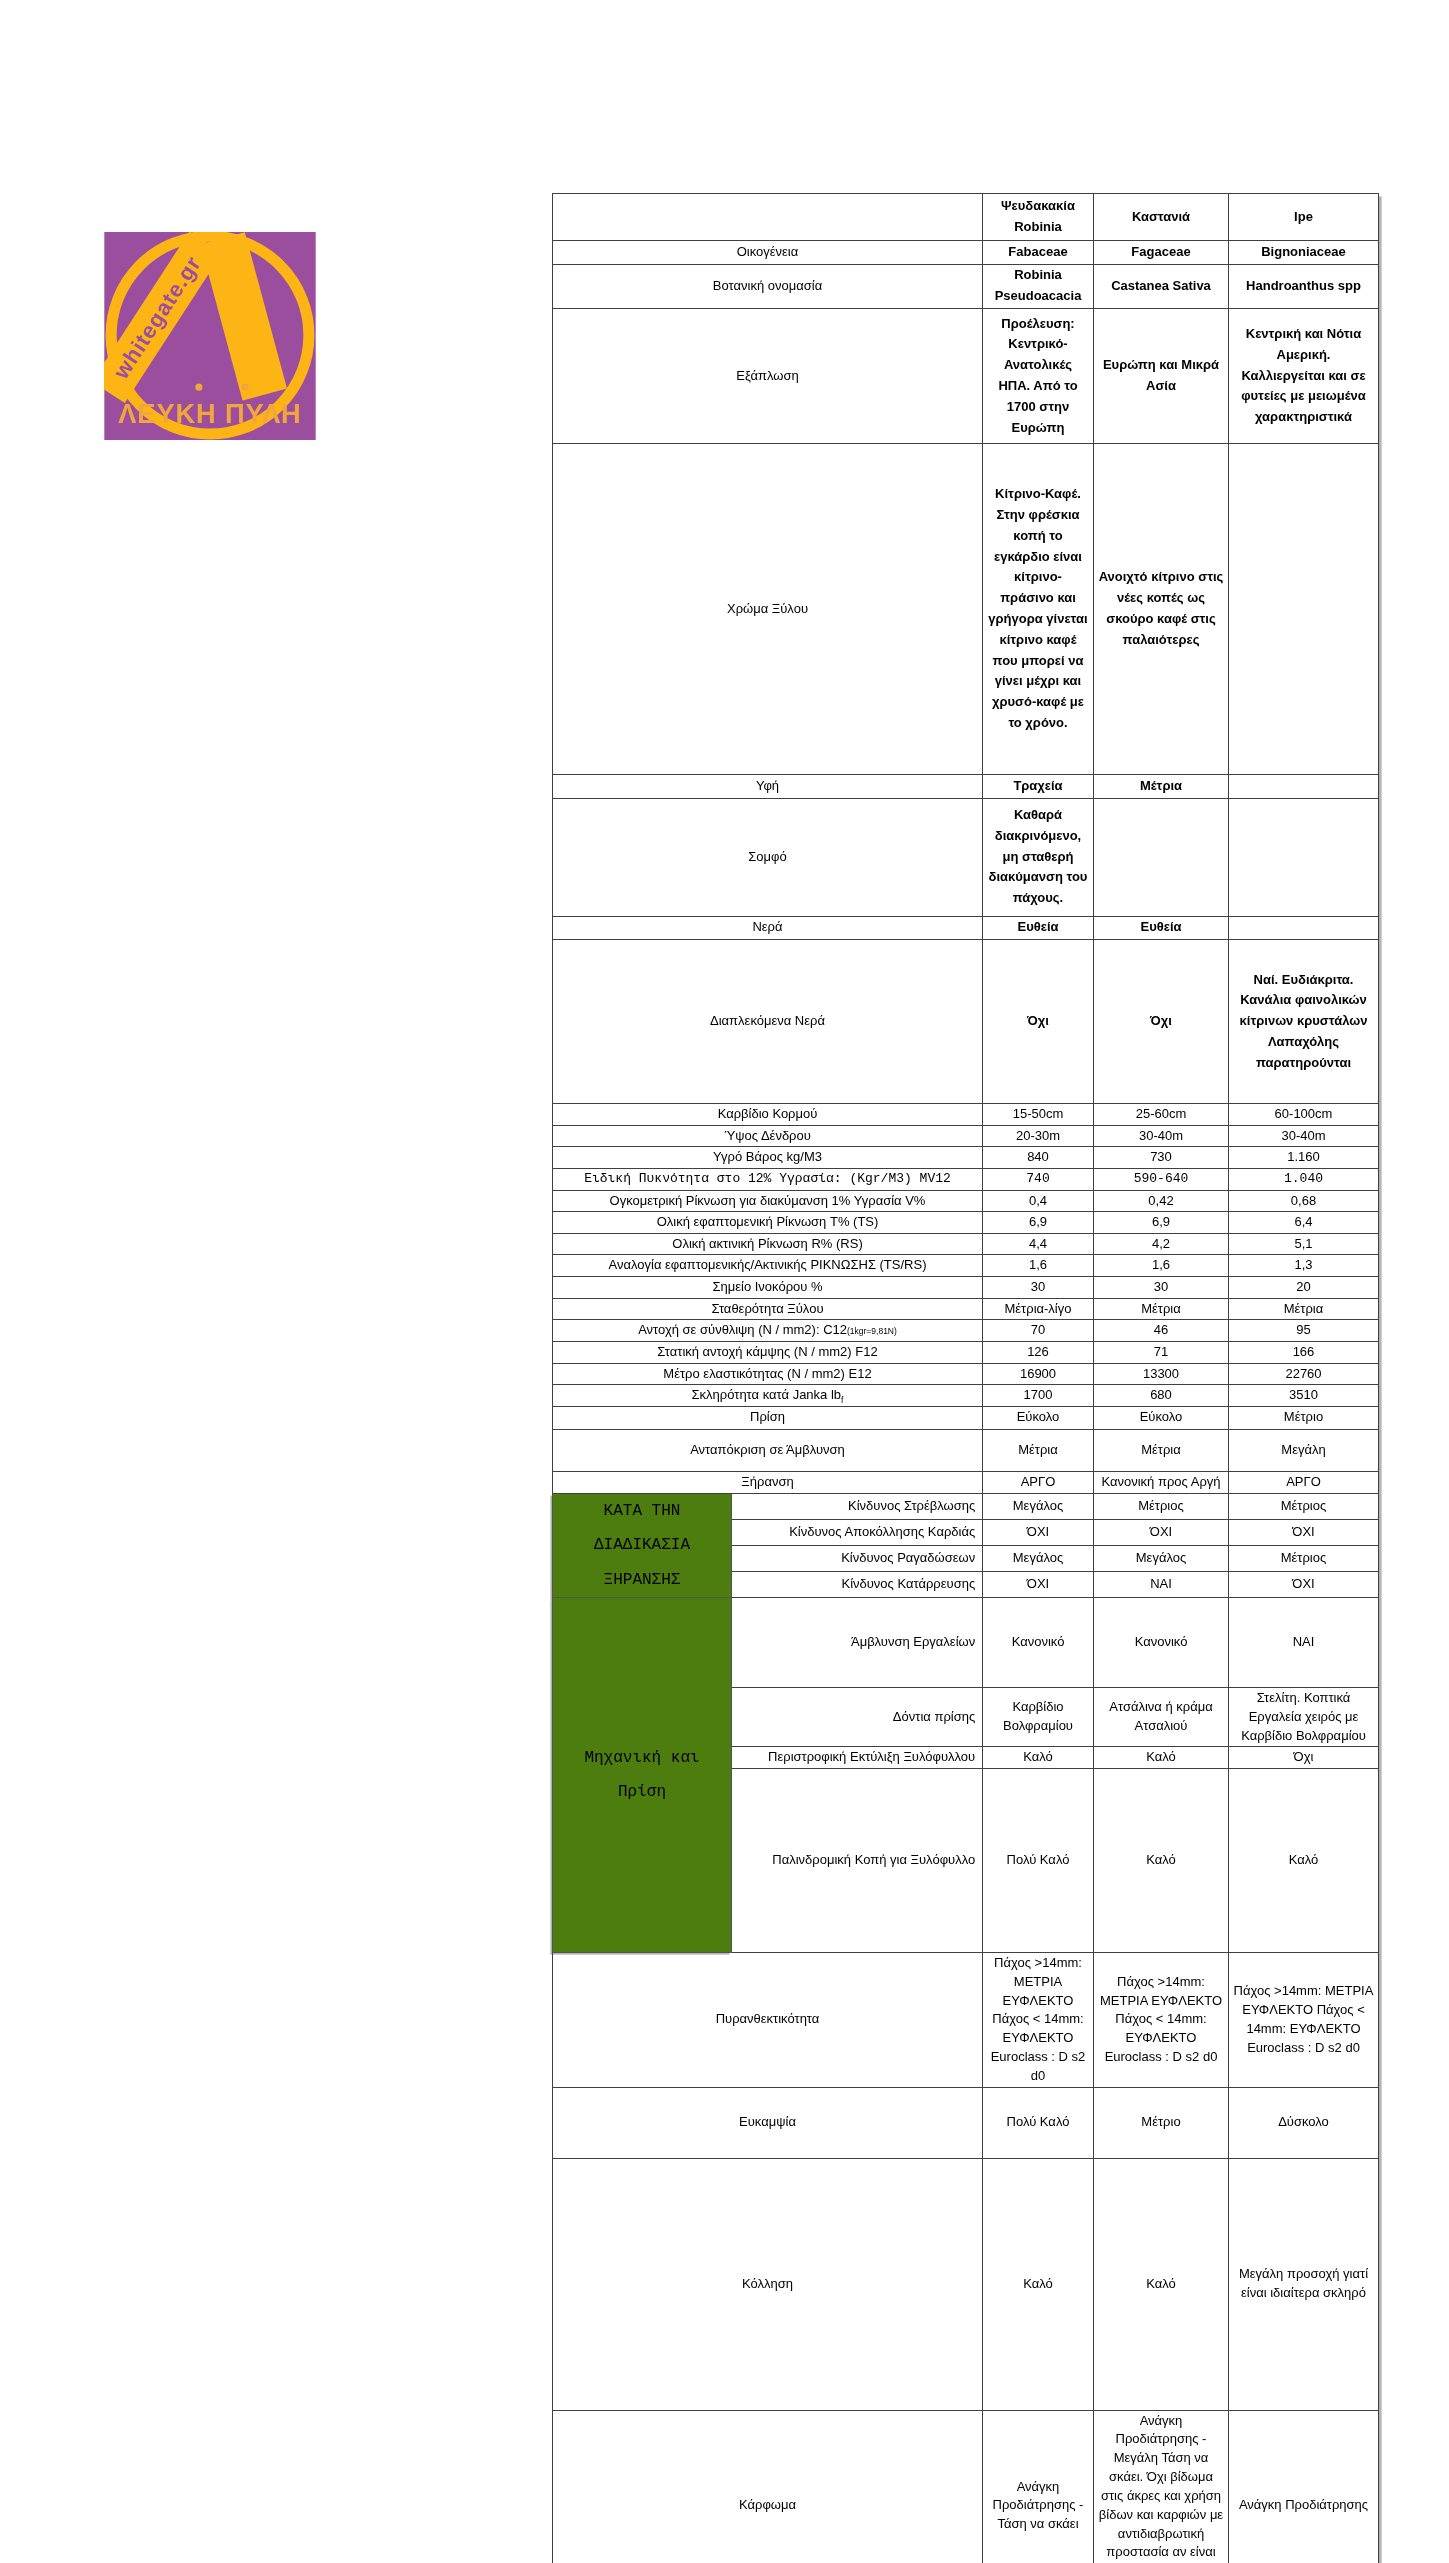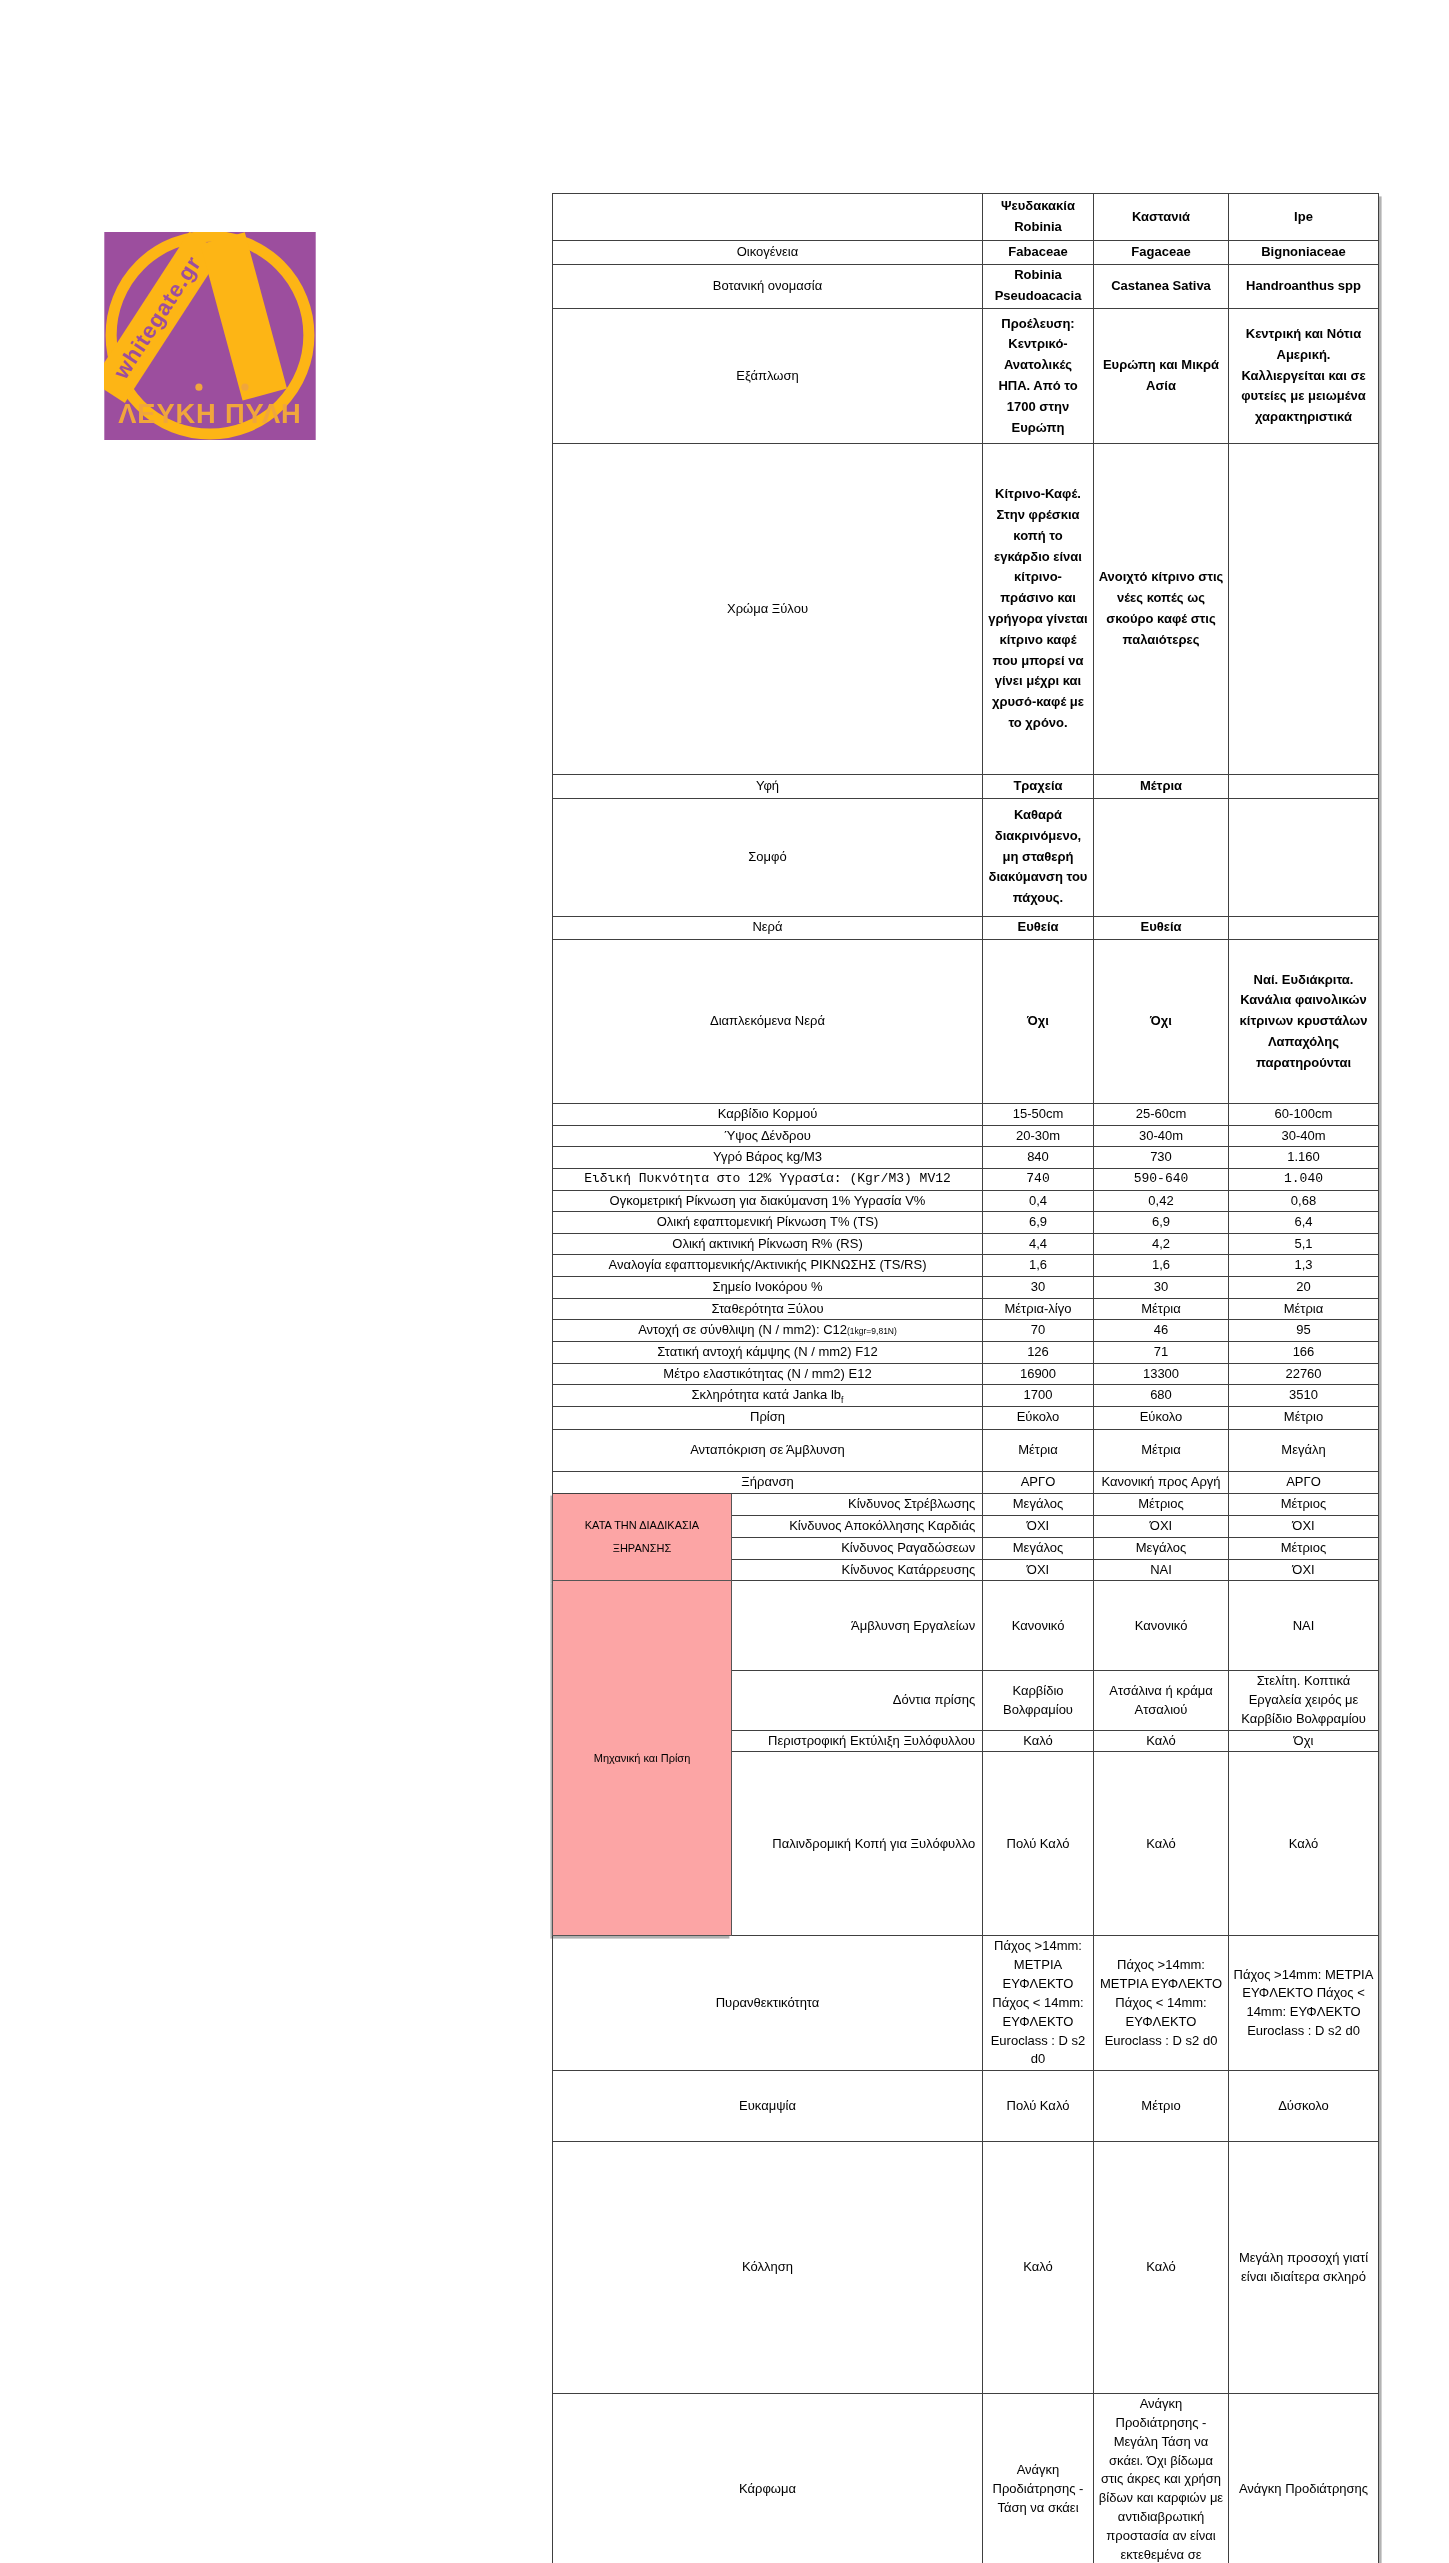--- a/index.html
+++ b/index.html
@@ -17,22 +17,22 @@
 
   
   table.cmp{position:absolute;left:552px;top:193px;width:827px;
             border-collapse:collapse;table-layout:fixed;
             box-shadow:2.6px 3.4px 0 #b3b3b3;background:#fff;}
   .cmp td{border:1.7px solid #404040;padding:0.9px 4.3px;text-align:center;vertical-align:middle;
           font-size:13px;line-height:1.45;word-wrap:break-word;}
   .cmp tr.b td{line-height:1.6;}
   .cmp tr.b td.val{font-weight:bold;}
   .cmp td.sub-label{text-align:right;padding-right:6.8px;}
-  .cmp td.gcell{font-size:11px;line-height:2.15;padding:0 15.4px;background:#fca5a5;
-                border:1.7px solid #555;box-shadow:-2.6px 2.6px 0 rgba(135,135,135,.65);}
+  .cmp td.gcell{font-size:16px;line-height:2.15;padding:0 15.4px;background:#4d7c0f;
+                border:1.7px solid #555;box-shadow:-2.6px 2.6px 0 rgba(135,135,135,.65);font-family:Liberation Mono, monospace;}
   .cmp .sm{font-size:8.5px;}
   .cmp sub{font-size:8.5px;line-height:0;}
 </style>
 </head>
 <body>
 
 <div class="page">
 
   <div class="logo">
     <svg width="212" height="208" viewBox="0 0 248 244" xmlns="http://www.w3.org/2000/svg">

